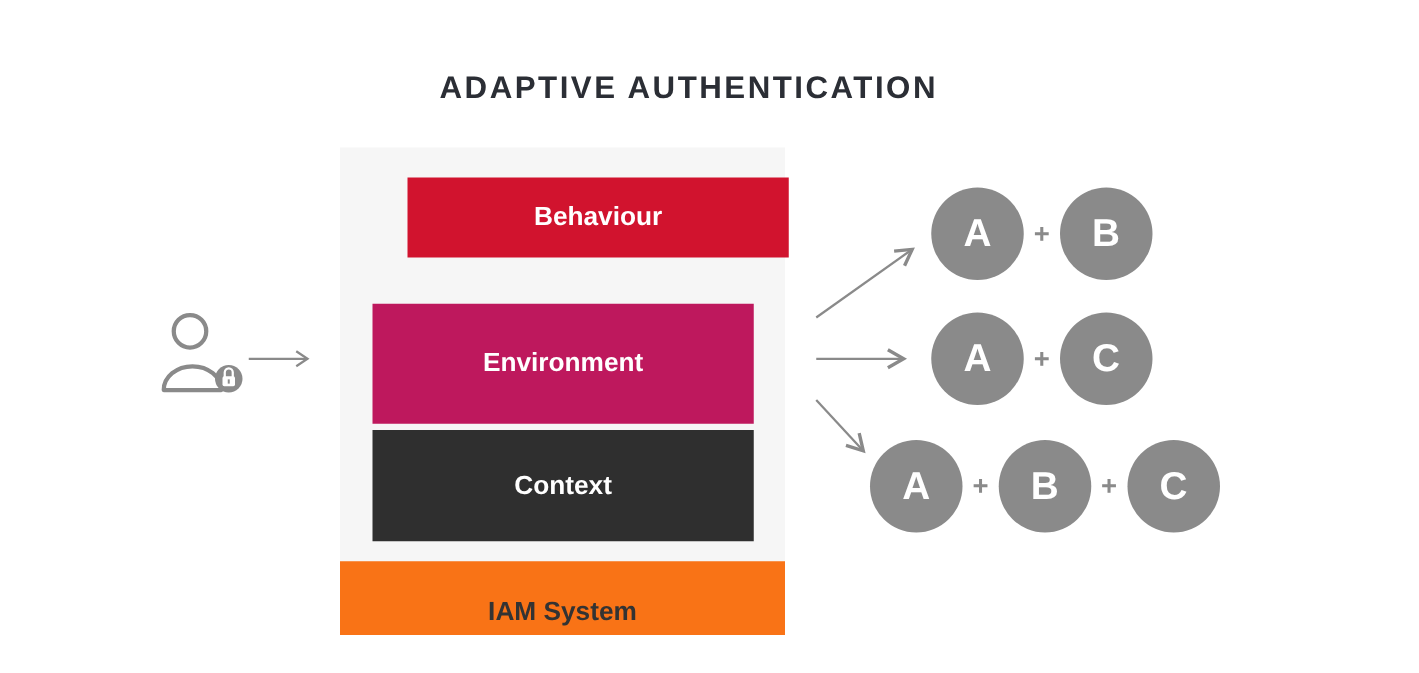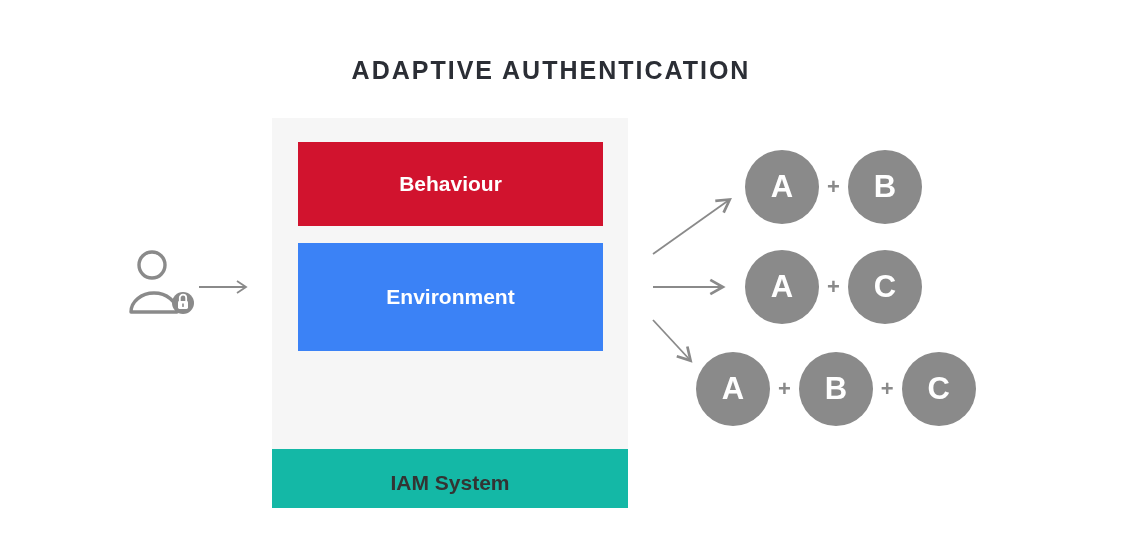--- a/index.html
+++ b/index.html
@@ -37,32 +37,32 @@
     position: absolute;
     left: 26px;
     width: 305px;
     display: flex;
     align-items: center;
     justify-content: center;
     color: #ffffff;
     font-size: 21px;
     font-weight: bold;
   }
-  .layer-behaviour  { top: 24px;  height: 84px; background: #d1132e; }
-  .layer-environment{ top: 125px; height: 108px; background: #3b82f6; }
+  .layer-behaviour  { top: 24px;  height: 64px; background: #d1132e; margin-left: 28px; }
+  .layer-environment{ top: 125px; height: 96px; background: #be185d; }
   .layer-context    { top: 226px; height: 89px; background: #2f2f2f; }
   .base-band {
     position: absolute;
     left: 0;
     top: 331px;
     width: 356px;
     height: 59px;
-    background: #14b8a6;
+    background: #f97316;
     display: flex;
-    align-items: flex-start;
+    align-items: center;
     justify-content: center;
     padding-top: 22px;
     color: #333333;
     font-size: 21px;
     font-weight: bold;
   }
   
   .person-svg { position: absolute; left: 126px; top: 248px; }
   .flow-arrow-svg { position: absolute; left: 196px; top: 278px; }
   .fan-arrows-svg { position: absolute; left: 645px; top: 188px; }
@@ -115,20 +115,23 @@
     <polyline points="41,3 50,9 41,15" fill="none" stroke="#8a8a8a" stroke-width="1.8"></polyline>
   </svg>
 
   <div class="panel">
     <div class="layer layer-behaviour">
       <span>Behaviour</span>
     </div>
     <div class="layer layer-environment">
       <span>Environment</span>
     </div>
+    <div class="layer layer-context">
+      <span>Context</span>
+    </div>
     <div class="base-band">
       <span>IAM System</span>
     </div>
   </div>
 
   <svg class="fan-arrows-svg" width="100" height="185" viewBox="0 0 100 185">
     <defs>
       <marker id="ah" viewBox="0 0 10 10" refX="7.5" refY="5" markerWidth="10" markerHeight="10" orient="auto-start-reverse">
         <path d="M1,1 L8,5 L1,9" fill="none" stroke="#8a8a8a" stroke-width="1.5"></path>
       </marker>

